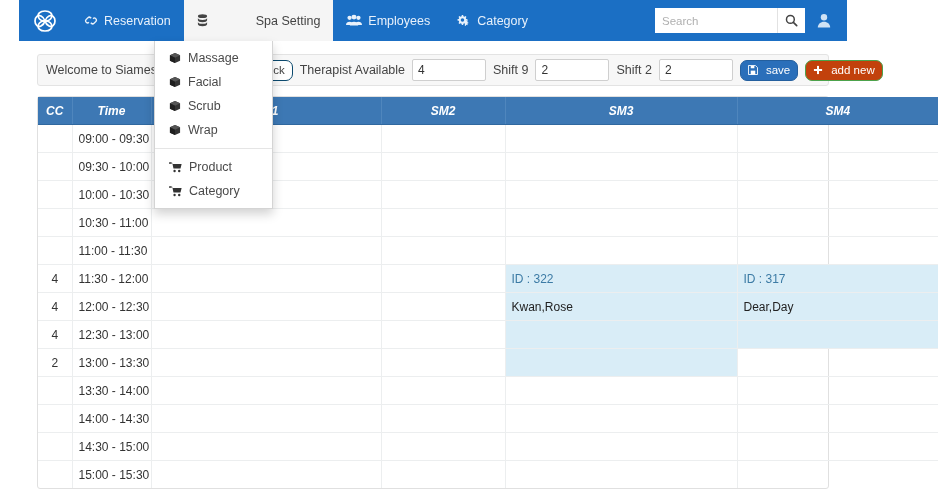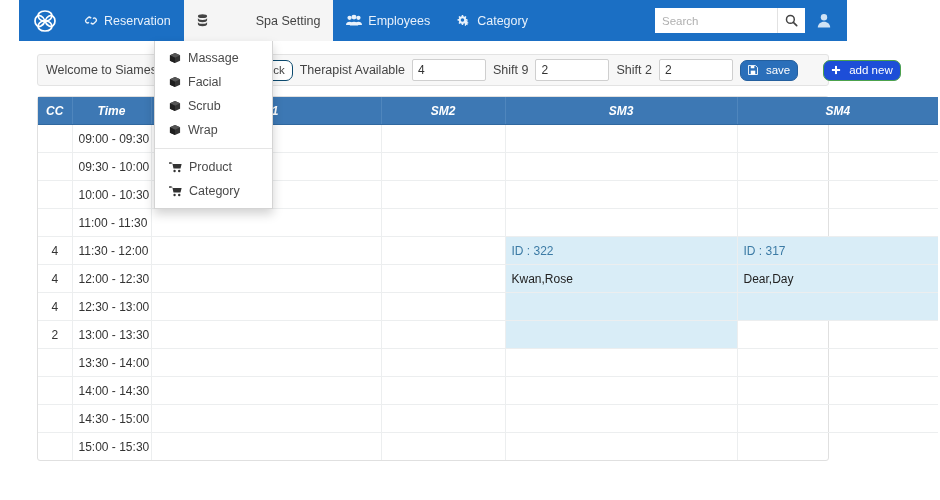--- a/index.html
+++ b/index.html
@@ -72,21 +72,21 @@
   }
   .welcome{font-size:12.5px;color:#444;padding-right:4px;white-space:nowrap;}
   .btn{
     display:inline-flex;align-items:center;gap:8px;
     height:21px;padding:0 7px;border-radius:7px;
     font-size:11.5px;cursor:pointer;white-space:nowrap;
     border:1px solid #0c4a6e;background:#fff;color:#444;
   }
   .btn-icononly{padding:0 4px;}
   .btn-primary{background:#2a6fba;border-color:#245f9e;color:#fff;}
-  .btn-success{background:#1d4ed8;border-color:#4ca24c;color:#fff;margin-left:18px;}
+  .btn-success{background:#c2410c;border-color:#4ca24c;color:#fff;}
   .tb-label{font-size:12.5px;color:#444;white-space:nowrap;}
   .tb-input{
     height:20px;border:1px solid #cfcfcf;border-radius:2px;
     background:#fff;font-size:12px;color:#333;padding:0 5px;
     outline:none;font-family:"Liberation Sans",sans-serif;
   }
   .w-small{width:62px;}
 
   
   .table-wrap{
@@ -383,20 +383,28 @@
           <tr>
             <td class="col-cc"></td>
             <td class="col-time">10:00 - 10:30</td>
             <td></td>
             <td></td>
             <td></td>
             <td></td>
           </tr>
           <tr>
             <td class="col-cc"></td>
+            <td class="col-time">10:30 - 11:00</td>
+            <td></td>
+            <td></td>
+            <td></td>
+            <td></td>
+          </tr>
+          <tr>
+            <td class="col-cc"></td>
             <td class="col-time">11:00 - 11:30</td>
             <td></td>
             <td></td>
             <td></td>
             <td></td>
           </tr>
           <tr>
             <td class="col-cc">4</td>
             <td class="col-time">11:30 - 12:00</td>
             <td></td>

